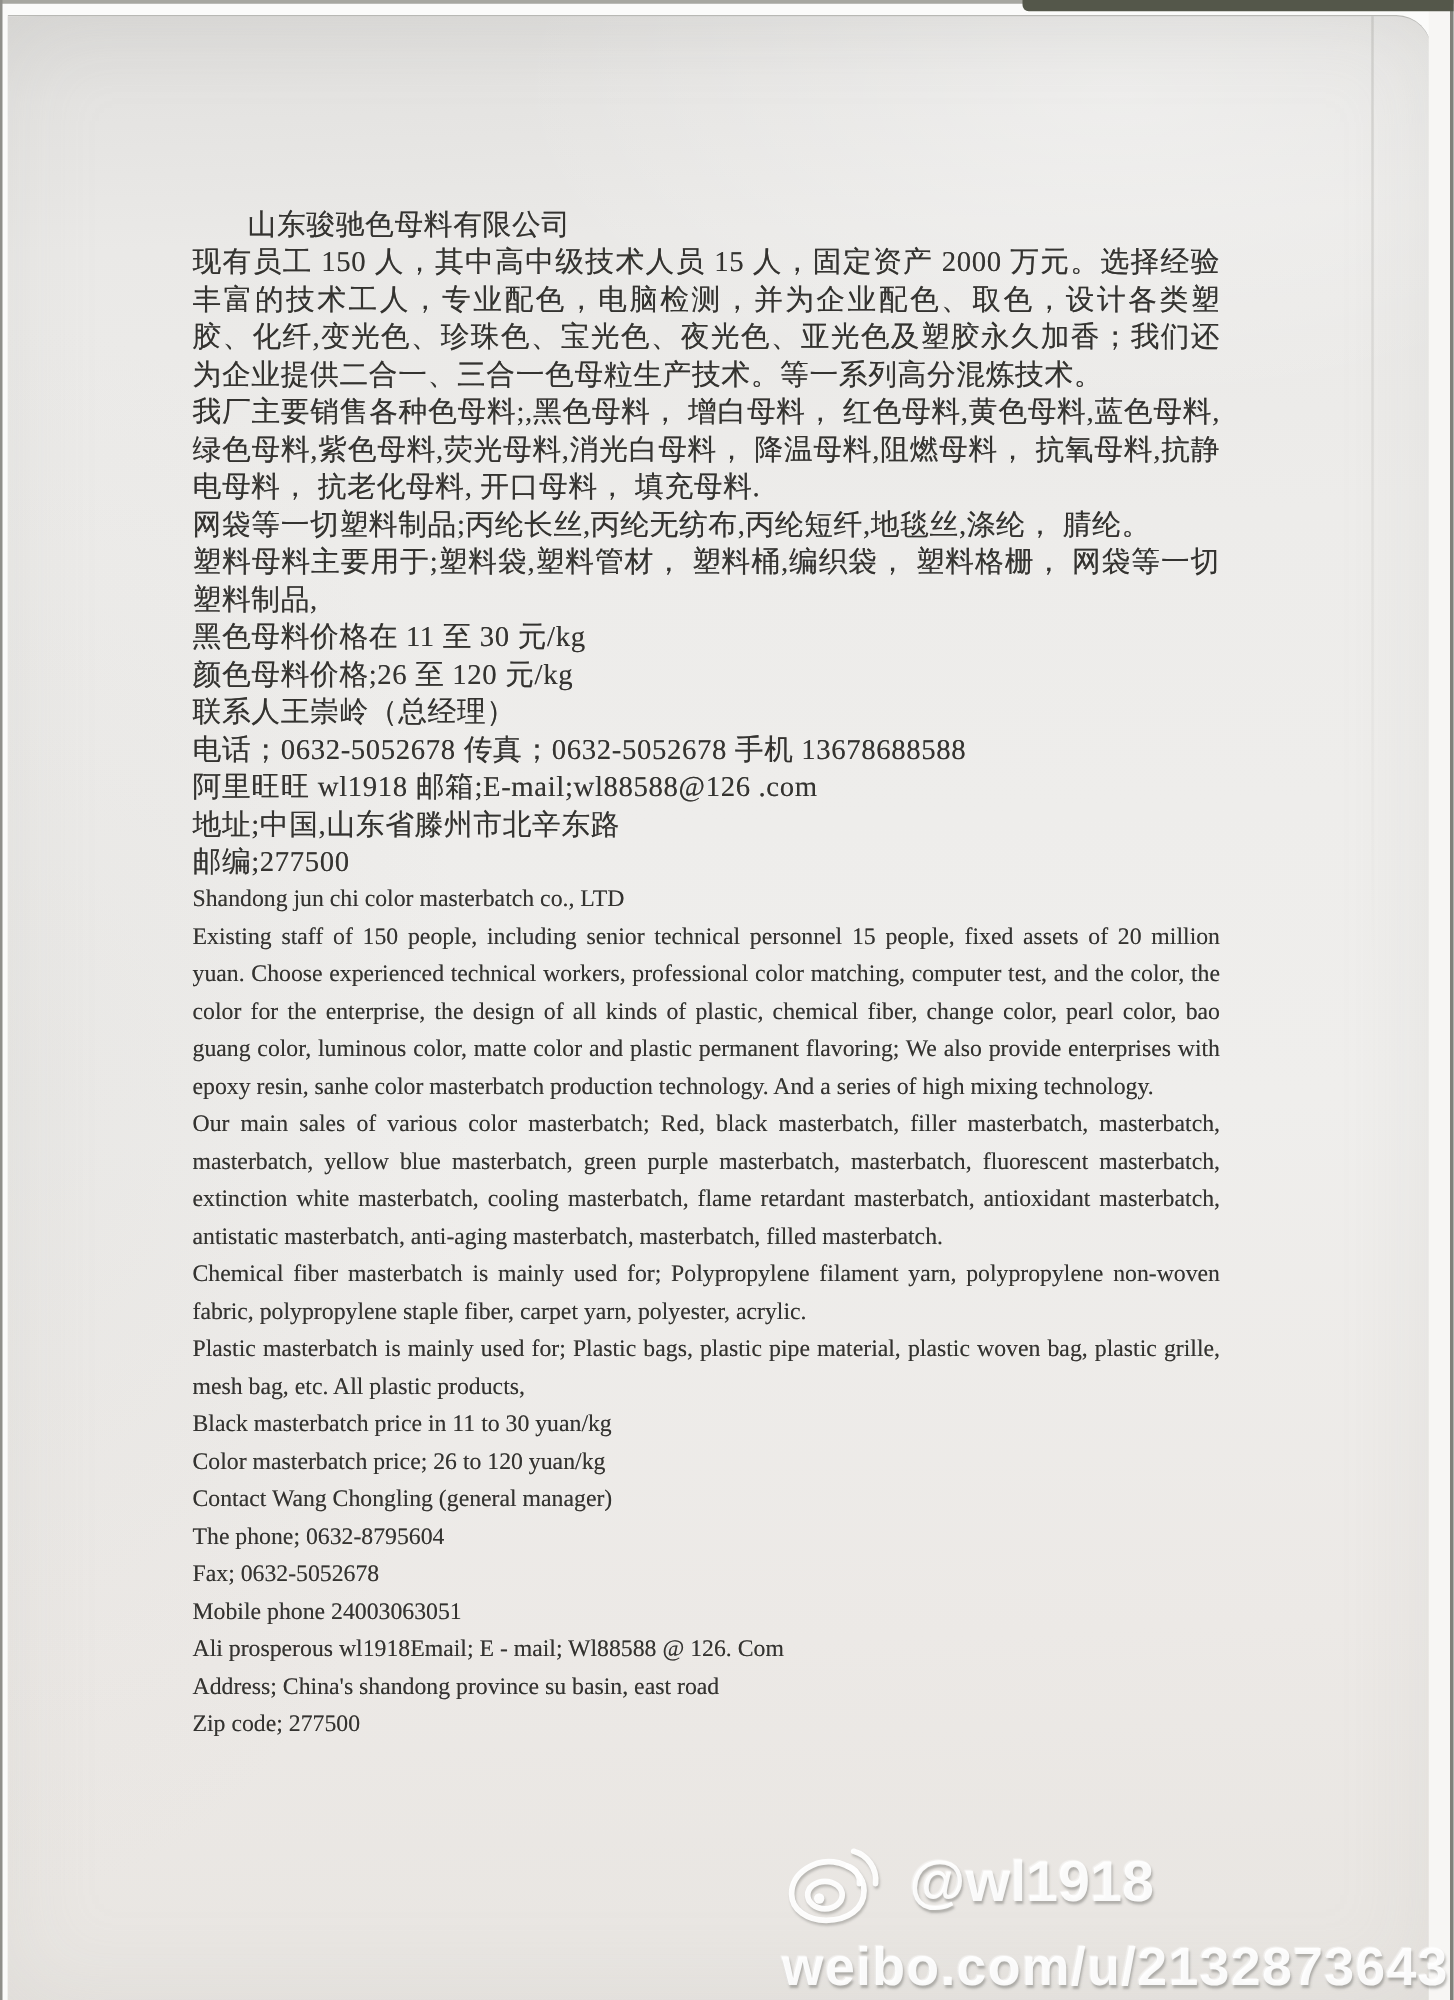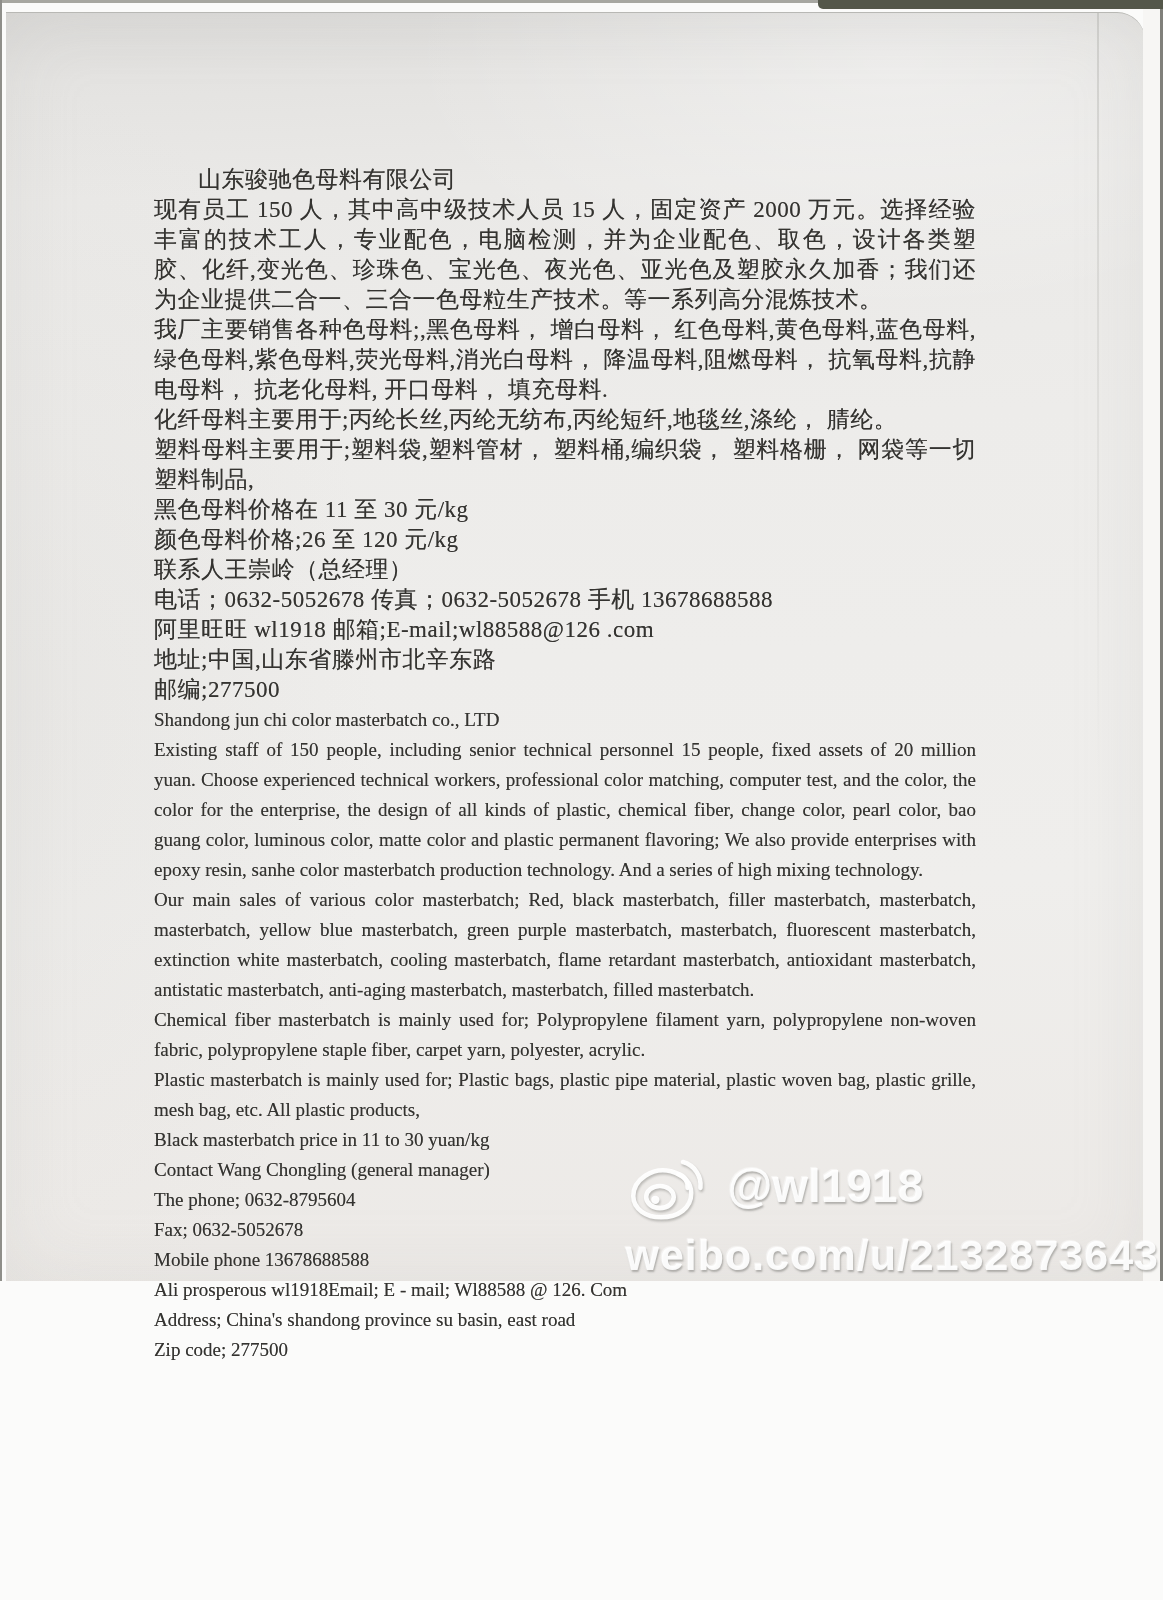--- a/index.html
+++ b/index.html
@@ -7,21 +7,21 @@
     padding: 0;
     width: 1163px;
     height: 1600px;
     overflow: hidden;
     background: #fbfbfa;
     font-family: "Liberation Serif", "DejaVu Serif", serif;
   }
   .scan {
     position: relative;
     width: 1163px;
-    height: 1281px;
+    height: 1600px;
   }
   
   .edge-line-left {
     position: absolute; left: 0; top: 0; bottom: 0; width: 2px;
     background: #8f8f8a; z-index: 5;
   }
   .edge-line-right {
     position: absolute; right: 0; top: 0; bottom: 0; width: 3px;
     background: #80807a; z-index: 5;
   }
@@ -118,40 +118,41 @@
 
 <div class="scan">
 
   <div class="paper">
     <div class="paper-crease"></div>
 
     <div class="content">
       <p class="cn cn-title">山东骏驰色母料有限公司</p>
       <p class="cn">现有员工 150 人，其中高中级技术人员 15 人，固定资产 2000 万元。选择经验丰富的技术工人，专业配色，电脑检测，并为企业配色、取色，设计各类塑胶、化纤,变光色、珍珠色、宝光色、夜光色、亚光色及塑胶永久加香；我们还为企业提供二合一、三合一色母粒生产技术。等一系列高分混炼技术。</p>
       <p class="cn">我厂主要销售各种色母料;,黑色母料， 增白母料， 红色母料,黄色母料,蓝色母料,绿色母料,紫色母料,荧光母料,消光白母料， 降温母料,阻燃母料， 抗氧母料,抗静电母料， 抗老化母料, 开口母料， 填充母料.</p>
-      <p class="cn">化纤母料主要用于;丙纶长丝,丙纶无纺布,丙纶短纤,地毯丝,涤纶， 腈纶。</p>
+      <p class="cn">网袋等一切塑料制品;丙纶长丝,丙纶无纺布,丙纶短纤,地毯丝,涤纶， 腈纶。</p>
       <p class="cn">塑料母料主要用于;塑料袋,塑料管材， 塑料桶,编织袋， 塑料格栅， 网袋等一切塑料制品,</p>
       <p class="cn">黑色母料价格在 11 至 30 元/kg</p>
       <p class="cn">颜色母料价格;26 至 120 元/kg</p>
       <p class="cn">联系人王崇岭（总经理）</p>
       <p class="cn">电话；0632-5052678 传真；0632-5052678 手机 13678688588</p>
       <p class="cn">阿里旺旺 wl1918 邮箱;E-mail;wl88588@126 .com</p>
       <p class="cn">地址;中国,山东省滕州市北辛东路</p>
       <p class="cn">邮编;277500</p>
 
       <p class="en">Shandong jun chi color masterbatch co., LTD</p>
       <p class="en">Existing staff of 150 people, including senior technical personnel 15 people, fixed assets of 20 million yuan. Choose experienced technical workers, professional color matching, computer test, and the color, the color for the enterprise, the design of all kinds of plastic, chemical fiber, change color, pearl color, bao guang color, luminous color, matte color and plastic permanent flavoring; We also provide enterprises with epoxy resin, sanhe color masterbatch production technology. And a series of high mixing technology.</p>
       <p class="en">Our main sales of various color masterbatch; Red, black masterbatch, filler masterbatch, masterbatch, masterbatch, yellow blue masterbatch, green purple masterbatch, masterbatch, fluorescent masterbatch, extinction white masterbatch, cooling masterbatch, flame retardant masterbatch, antioxidant masterbatch, antistatic masterbatch, anti-aging masterbatch, masterbatch, filled masterbatch.</p>
       <p class="en">Chemical fiber masterbatch is mainly used for; Polypropylene filament yarn, polypropylene non-woven fabric, polypropylene staple fiber, carpet yarn, polyester, acrylic.</p>
       <p class="en">Plastic masterbatch is mainly used for; Plastic bags, plastic pipe material, plastic woven bag, plastic grille, mesh bag, etc. All plastic products,</p>
       <p class="en">Black masterbatch price in 11 to 30 yuan/kg</p>
+      <p class="en">Color masterbatch price; 26 to 120 yuan/kg</p>
       <p class="en">Contact Wang Chongling (general manager)</p>
       <p class="en">The phone; 0632-8795604</p>
       <p class="en">Fax; 0632-5052678</p>
-      <p class="en">Mobile phone 13678688588</p>
+      <p class="en">Mobile phone 24003063051</p>
       <p class="en">Ali prosperous wl1918Email; E - mail; Wl88588 @ 126. Com</p>
       <p class="en">Address; China's shandong province su basin, east road</p>
       <p class="en">Zip code; 277500</p>
     </div>
   </div>
 
   <div class="white-margin-right"></div>
   <div class="edge-line-top"></div>
   <div class="edge-strip-top-right"></div>
   <div class="edge-line-left"></div>

